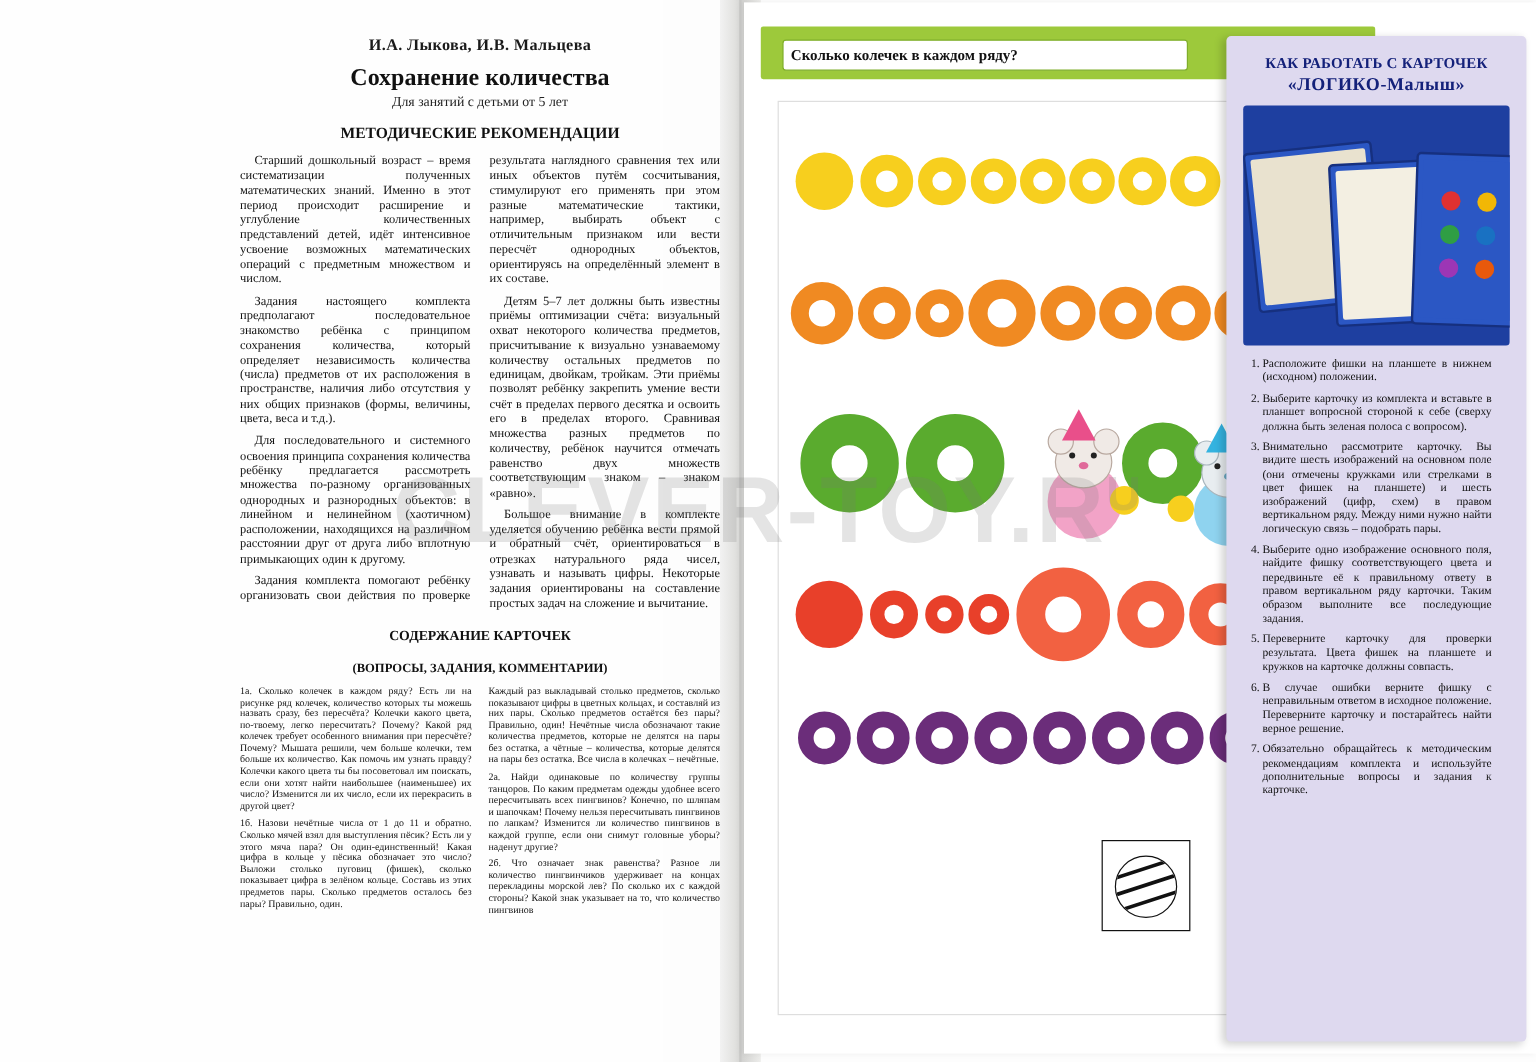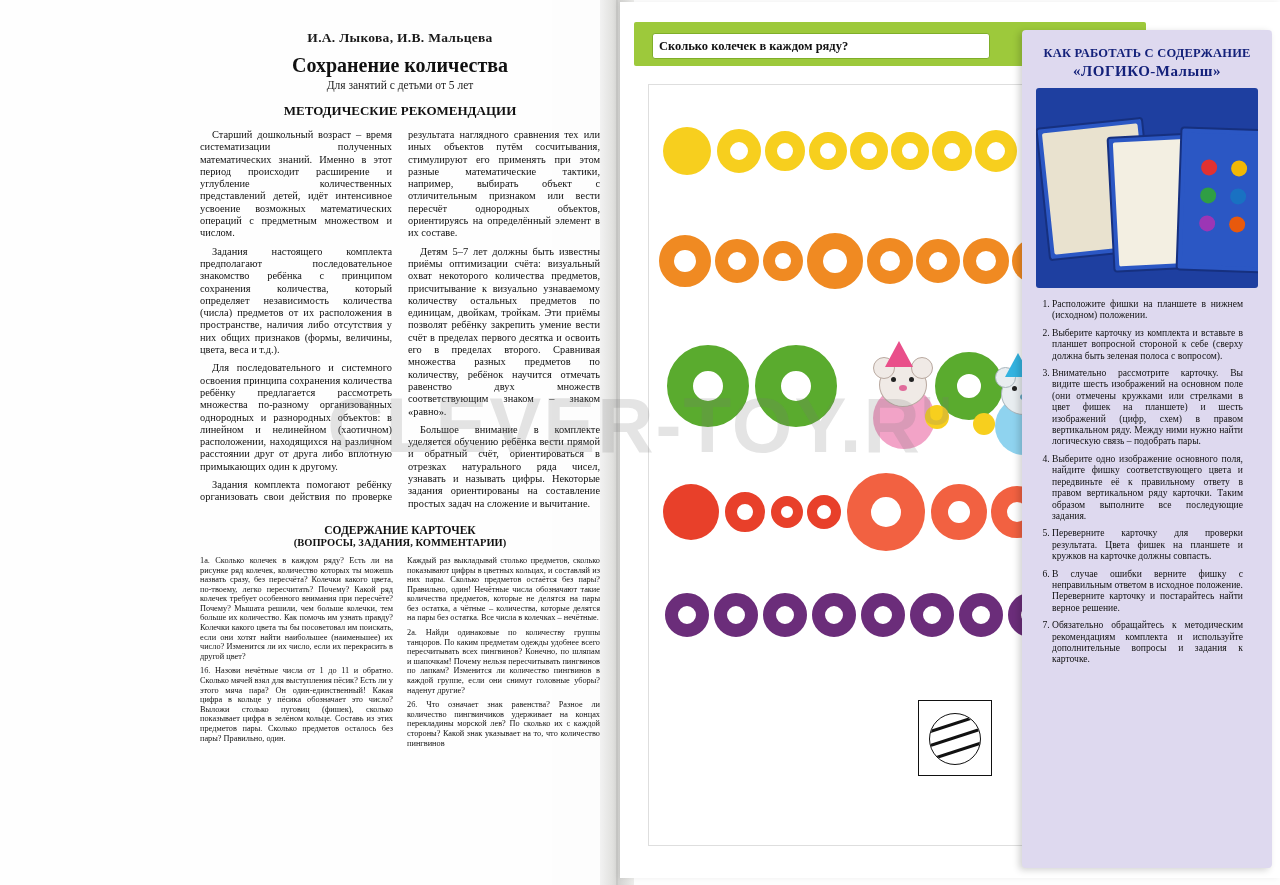--- a/index.html
+++ b/index.html
@@ -35,21 +35,21 @@
   }
   .cols{
     column-count:2;column-gap:16px;
     font-size:10.4px;line-height:12.3px;text-align:justify;color:#111;
   }
   .cols p{margin:0 0 6px;text-indent:12px;}
   .sect2{
     text-align:center;font-size:11.5px;font-weight:bold;color:#111;margin:14px 0 1px;
   }
   .sect2b{
-    text-align:center;font-size:10.5px;font-weight:bold;color:#111;margin:1px 0 8px;
+    text-align:center;font-size:10.5px;font-weight:bold;color:#111;margin:16px 0 8px;
   }
   .cols-small{
     column-count:2;column-gap:14px;
     font-size:8.3px;line-height:9.6px;text-align:justify;color:#111;
   }
   .cols-small p{margin:0 0 5px;}
 
   
   .fold{
     position:absolute;left:600px;top:0;width:34px;height:885px;
@@ -257,21 +257,21 @@
 
   <div class="logo-box">
     <div class="logo-ball">
       <i style="left:-4px;top:8px;width:58px;height:3px;transform:rotate(-18deg);"></i>
       <i style="left:-4px;top:22px;width:58px;height:3px;transform:rotate(-18deg);"></i>
       <i style="left:-4px;top:36px;width:58px;height:3px;transform:rotate(-18deg);"></i>
     </div>
   </div>
 
   <div class="guide">
-    <div class="guide-title">КАК РАБОТАТЬ С СОДЕРЖАНИЕ</div>
+    <div class="guide-title">КАК РАБОТАТЬ С КАРТОЧЕК</div>
     <div class="guide-title2">«ЛОГИКО-Малыш»</div>
 
     <div class="guide-photo">
 
       <div class="tablet" style="left:6px;top:34px;width:104px;height:130px;transform:rotate(-6deg);">
         <div class="face" style="background:#e9e2cf;"></div>
         <div class="chip" style="left:84px;top:16px;width:12px;height:12px;background:#e03131;"></div>
         <div class="chip" style="left:84px;top:36px;width:12px;height:12px;background:#f2b705;"></div>
         <div class="chip" style="left:84px;top:56px;width:12px;height:12px;background:#2f9e44;"></div>
         <div class="chip" style="left:84px;top:76px;width:12px;height:12px;background:#1971c2;"></div>

